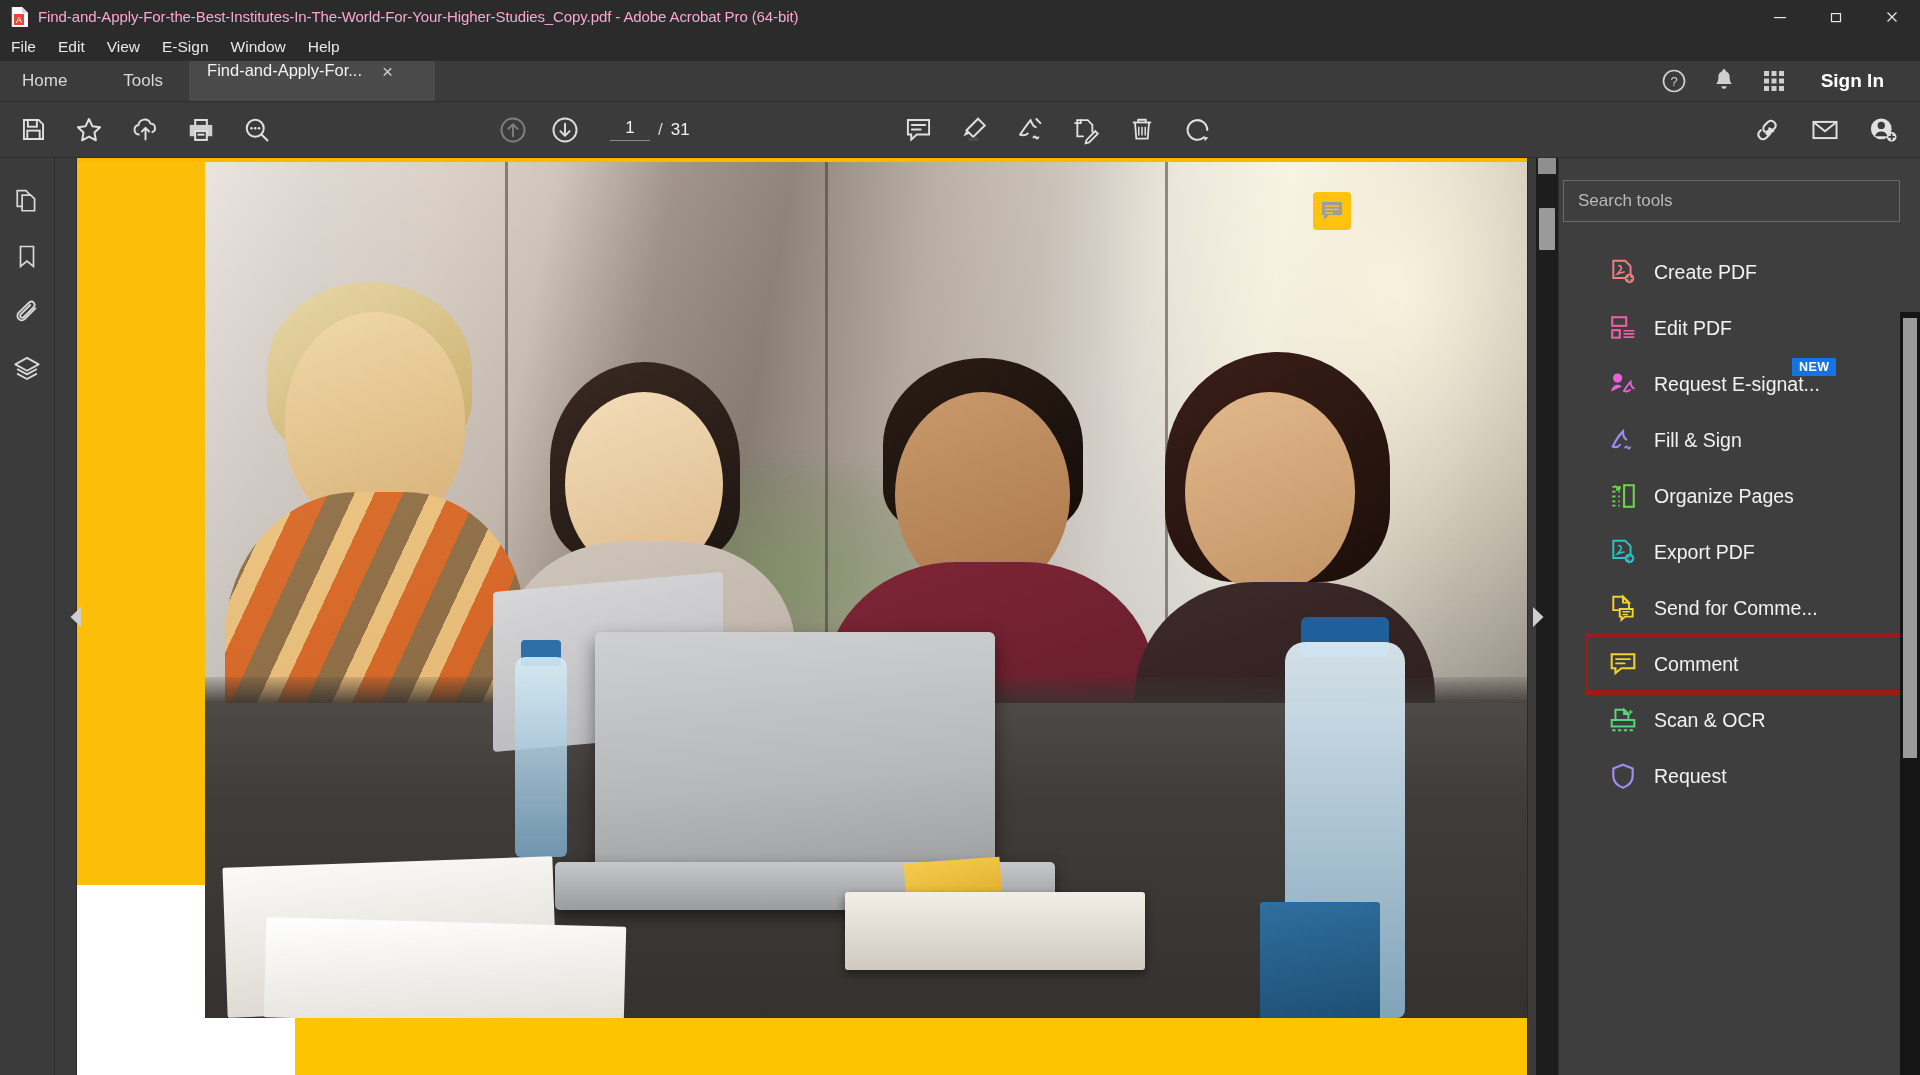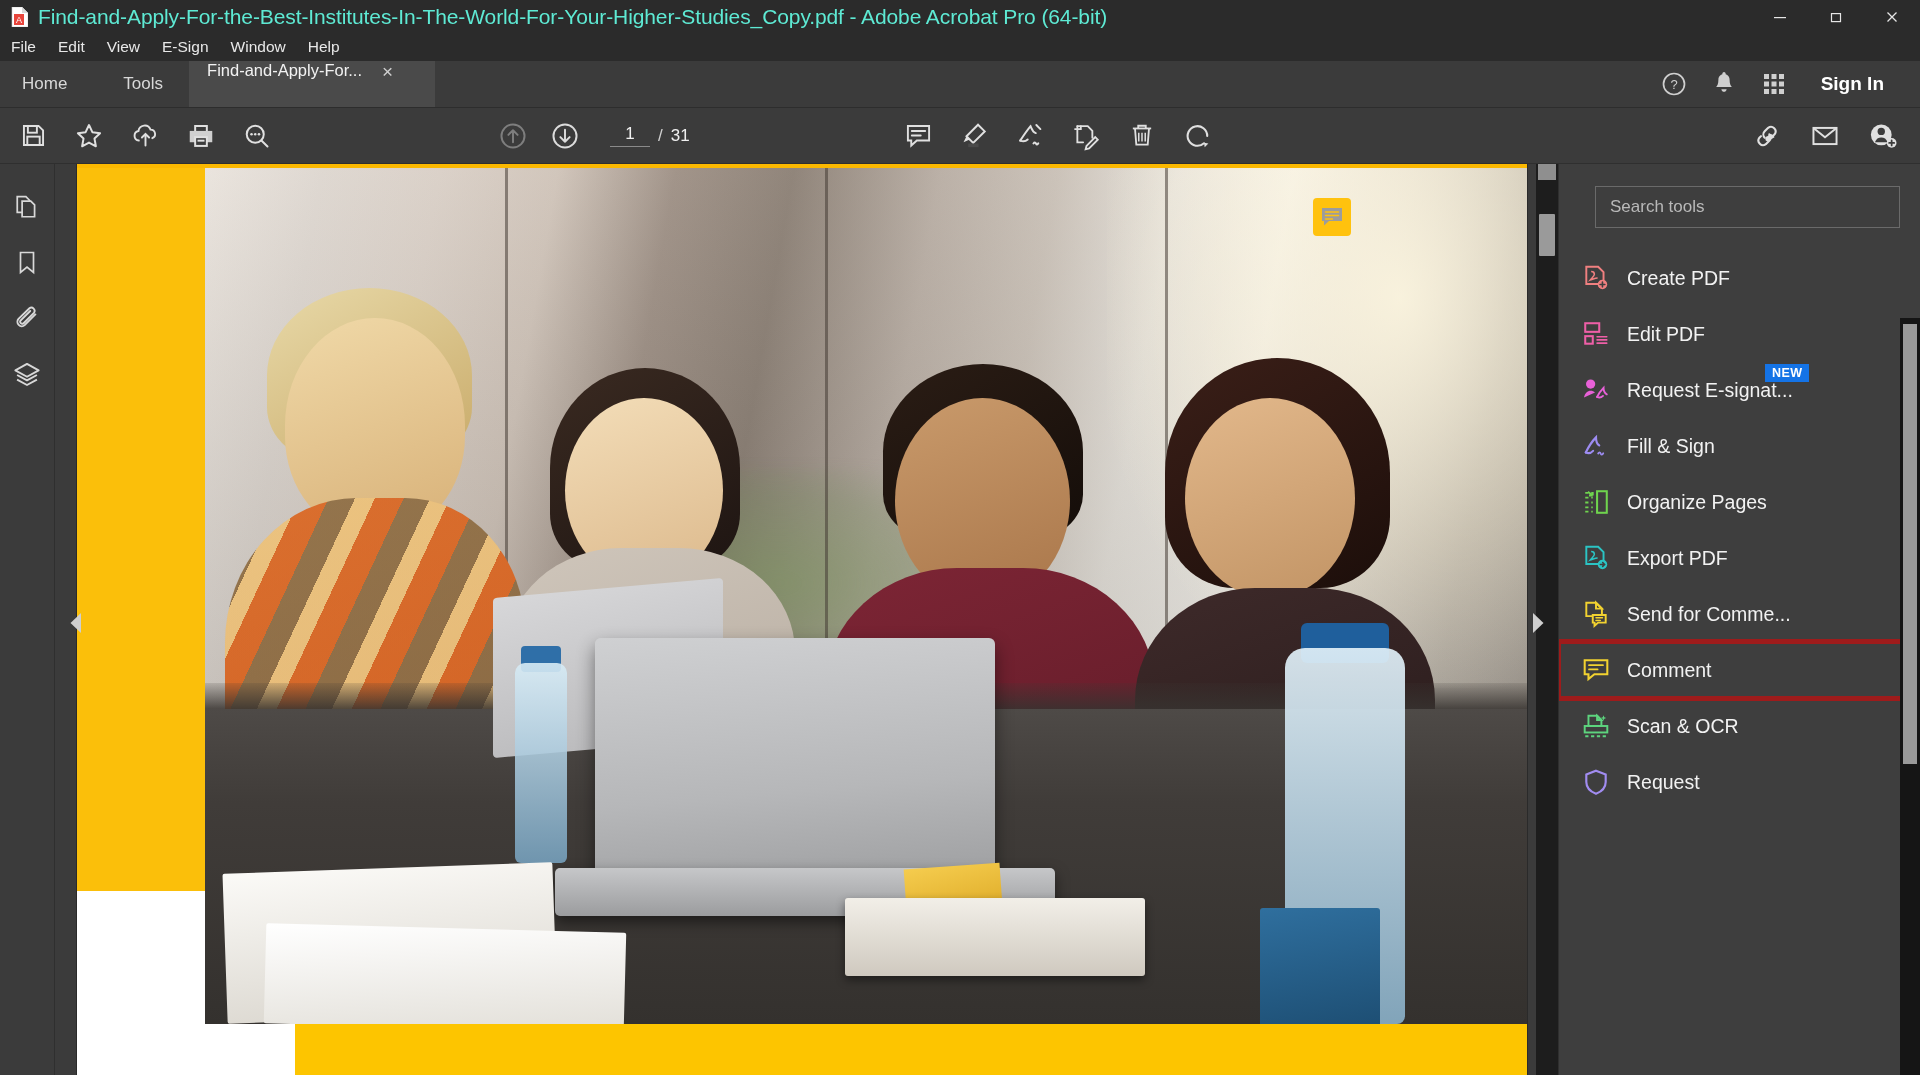--- a/index.html
+++ b/index.html
@@ -11,38 +11,38 @@
   }
 
   
   .titlebar {
     height: 33px; background: #2b2b2b;
     display: flex; align-items: center;
     position: relative;
   }
   .titlebar-icon { width: 26px; display:flex; align-items:center; justify-content:center; margin-left: 6px; }
   .title-text {
-    color: #5eead4; font-size: 21px; margin-left: 6px;
+    color: #f9a8d4; font-size: 15px; margin-left: 6px;
     white-space: nowrap; letter-spacing: -0.1px;
   }
   .winbtns { position:absolute; right:0; top:0; height:33px; display:flex; }
   .winbtn { width: 56px; height:33px; display:flex; align-items:center; justify-content:center; }
 
   
   .menubar {
     height: 28px; background: #2b2b2b;
     display:flex; align-items:center; 
   }
   .menu-item {
     color:#e8e8e8; font-size: 15.5px; padding: 3px 11px; cursor:default;
   }
 
   
   .tabbar {
-    height: 47px; background: #3b3b3b;
+    height: 41px; background: #3b3b3b;
     display:flex; align-items:stretch; position:relative;
     border-bottom: 1px solid #2d2d2d;
   }
   .tab-home, .tab-tools {
     display:flex; align-items:center; justify-content:center;
     color:#d8d8d8; font-size:17px; padding: 0 26px; cursor:default;
   }
   .tab-home { padding-left: 22px; padding-right: 30px;}
   .tab-doc {
     background:#4a4a4a; display:flex; align-items:flex-start;
@@ -216,29 +216,29 @@
   }
   .doc-scroll-up { position:absolute; top:0; left:2px; width:18px; height:16px; background:#8f8f8f;}
   .doc-scroll-thumb { position:absolute; top: 50px; left:3px; width:16px; height:42px; background:#9a9a9a; border-radius:1px; cursor:pointer;}
 
   
   .rightpanel {
     width: 362px; background:#3e3e3e; position:relative;
     border-left:1px solid #2f2f2f;
     display:flex; flex-direction:column;
   }
-  .search-wrap { padding: 22px 20px 10px 36px; }
+  .search-wrap { padding: 22px 20px 10px 4px; }
   .search-tools {
     width: 100%; height: 42px; background:transparent;
     border:1px solid #6a6a6a; color:#e6e6e6;
     font-size:17px; padding: 0 14px; outline:none;
     font-family:"Liberation Sans", sans-serif;
   }
   .search-tools::placeholder { color:#b9b9b9; }
-  .tools-list { flex:1; overflow:hidden; padding-top: 12px; position:relative;}
+  .tools-list { flex:1; overflow:hidden; padding-top: 12px; position:relative;margin-left:27px;}
   .tool-item {
     display:flex; align-items:center; gap: 16px;
     padding: 10px 20px 10px 22px; cursor:pointer; position:relative;
     height: 56px;
   }
   .tool-label { color:#f2f2f2; font-size: 19.5px; white-space:nowrap; }
   .tool-icon { width: 30px; height:30px; flex:0 0 30px; display:flex; align-items:center; justify-content:center;}
   .badge-new {
     position:absolute; background:#1473E6; color:#fff;
     font-size: 12.5px; font-weight:bold; padding: 2px 7px;

